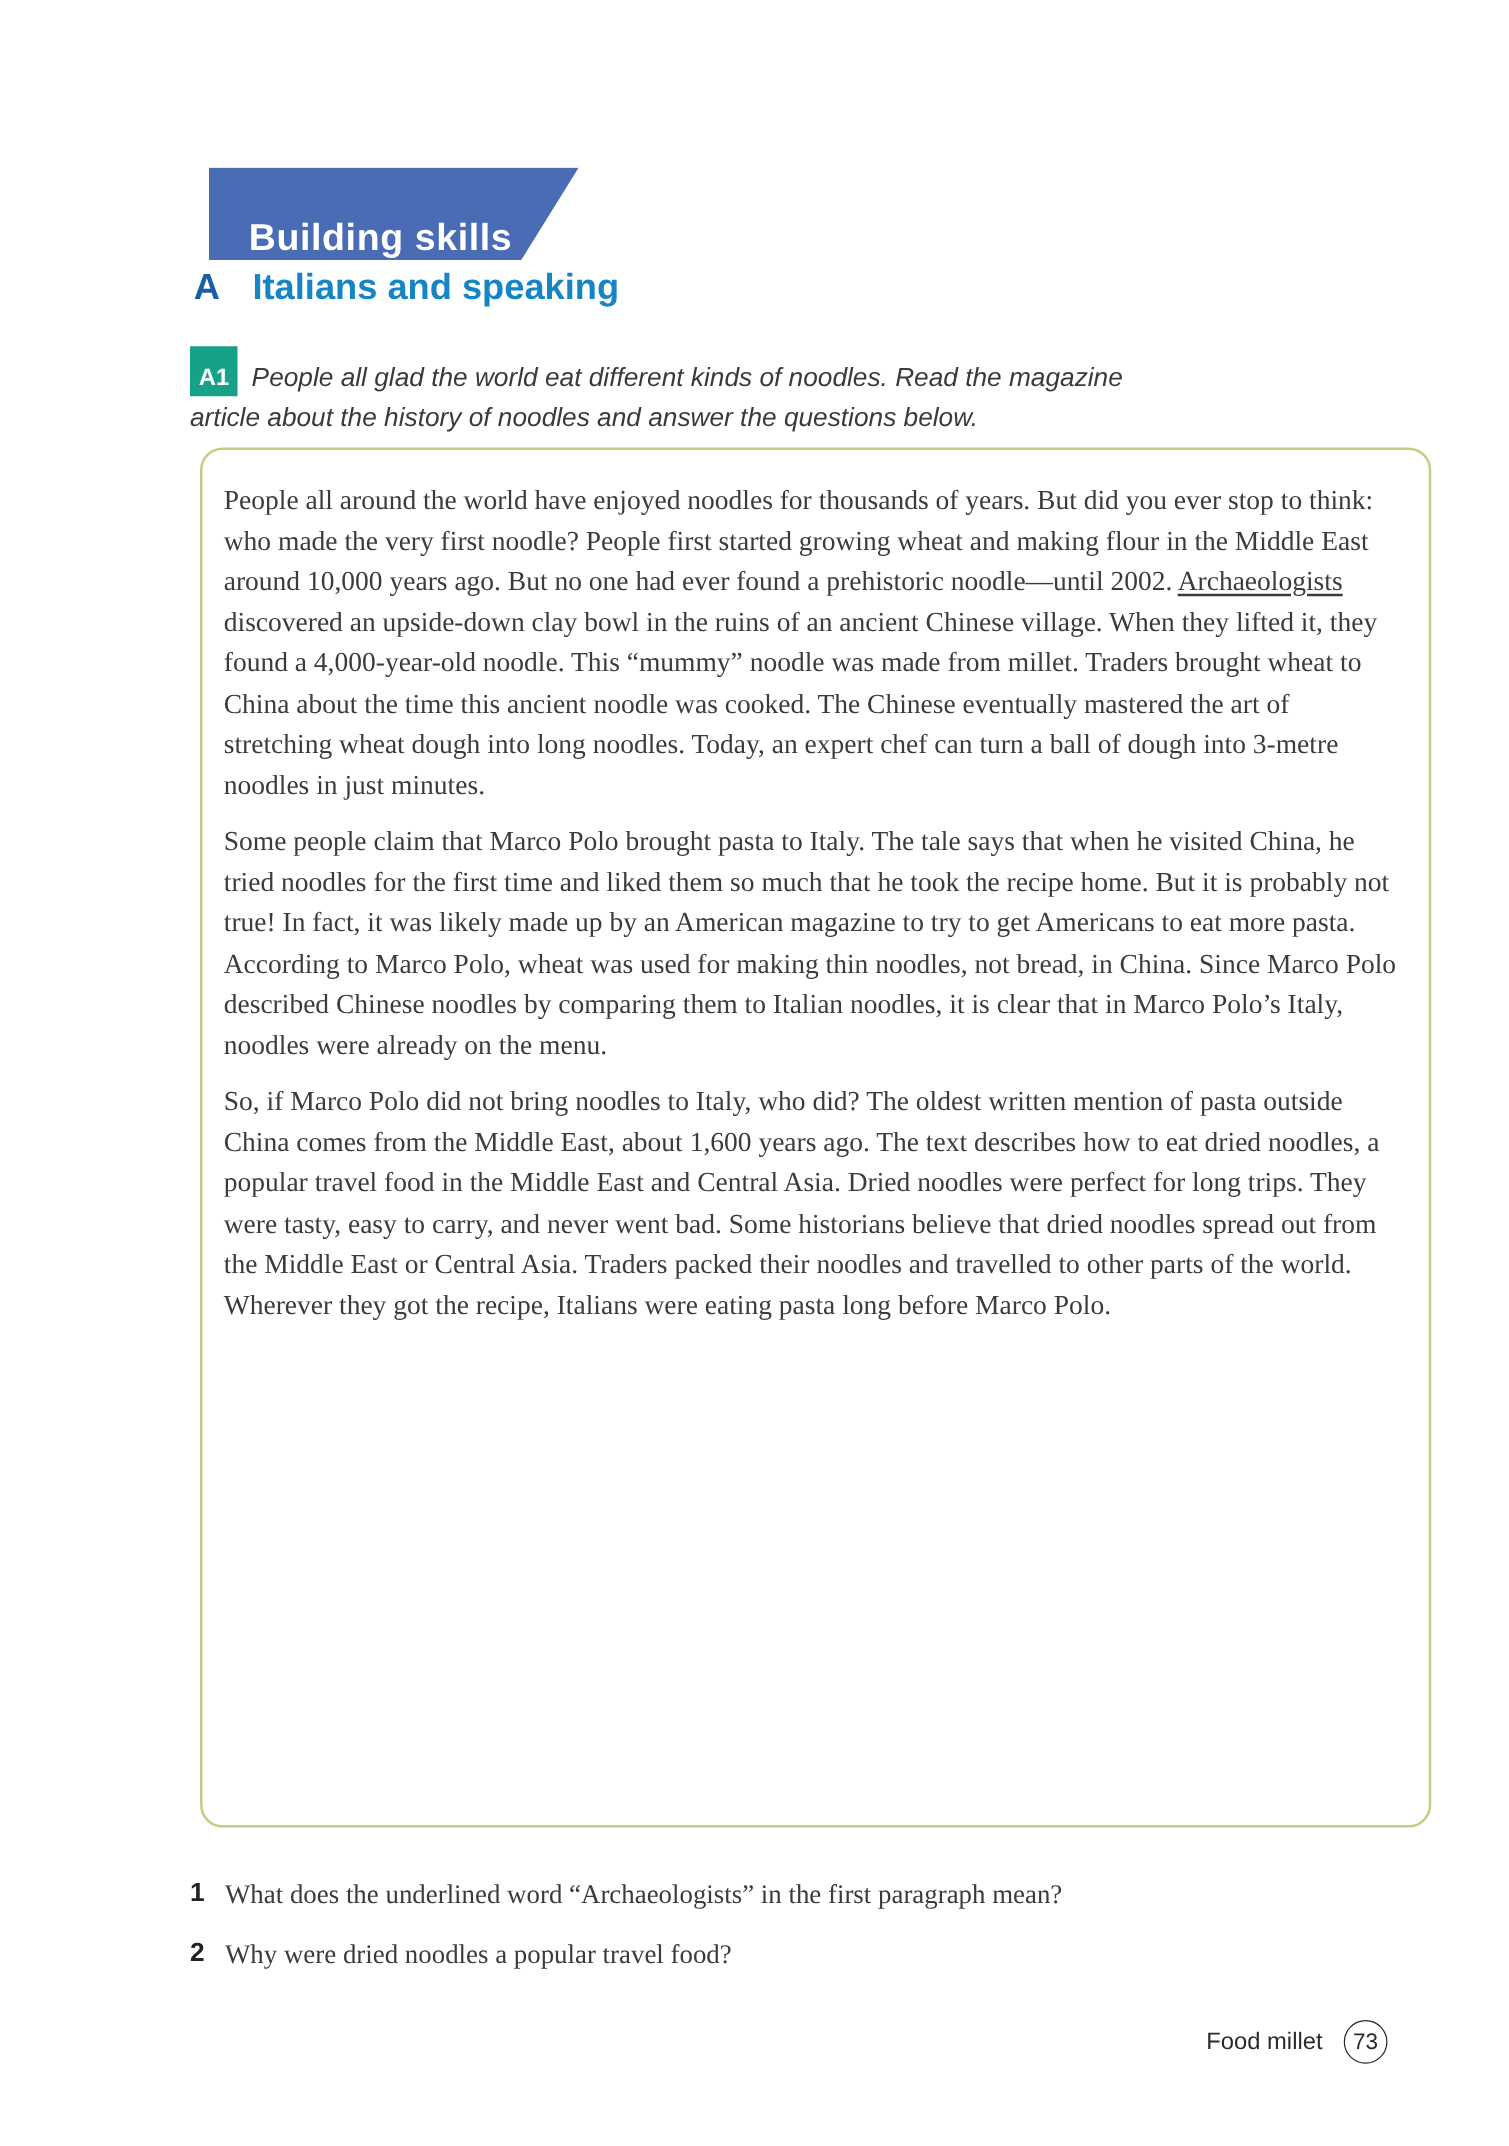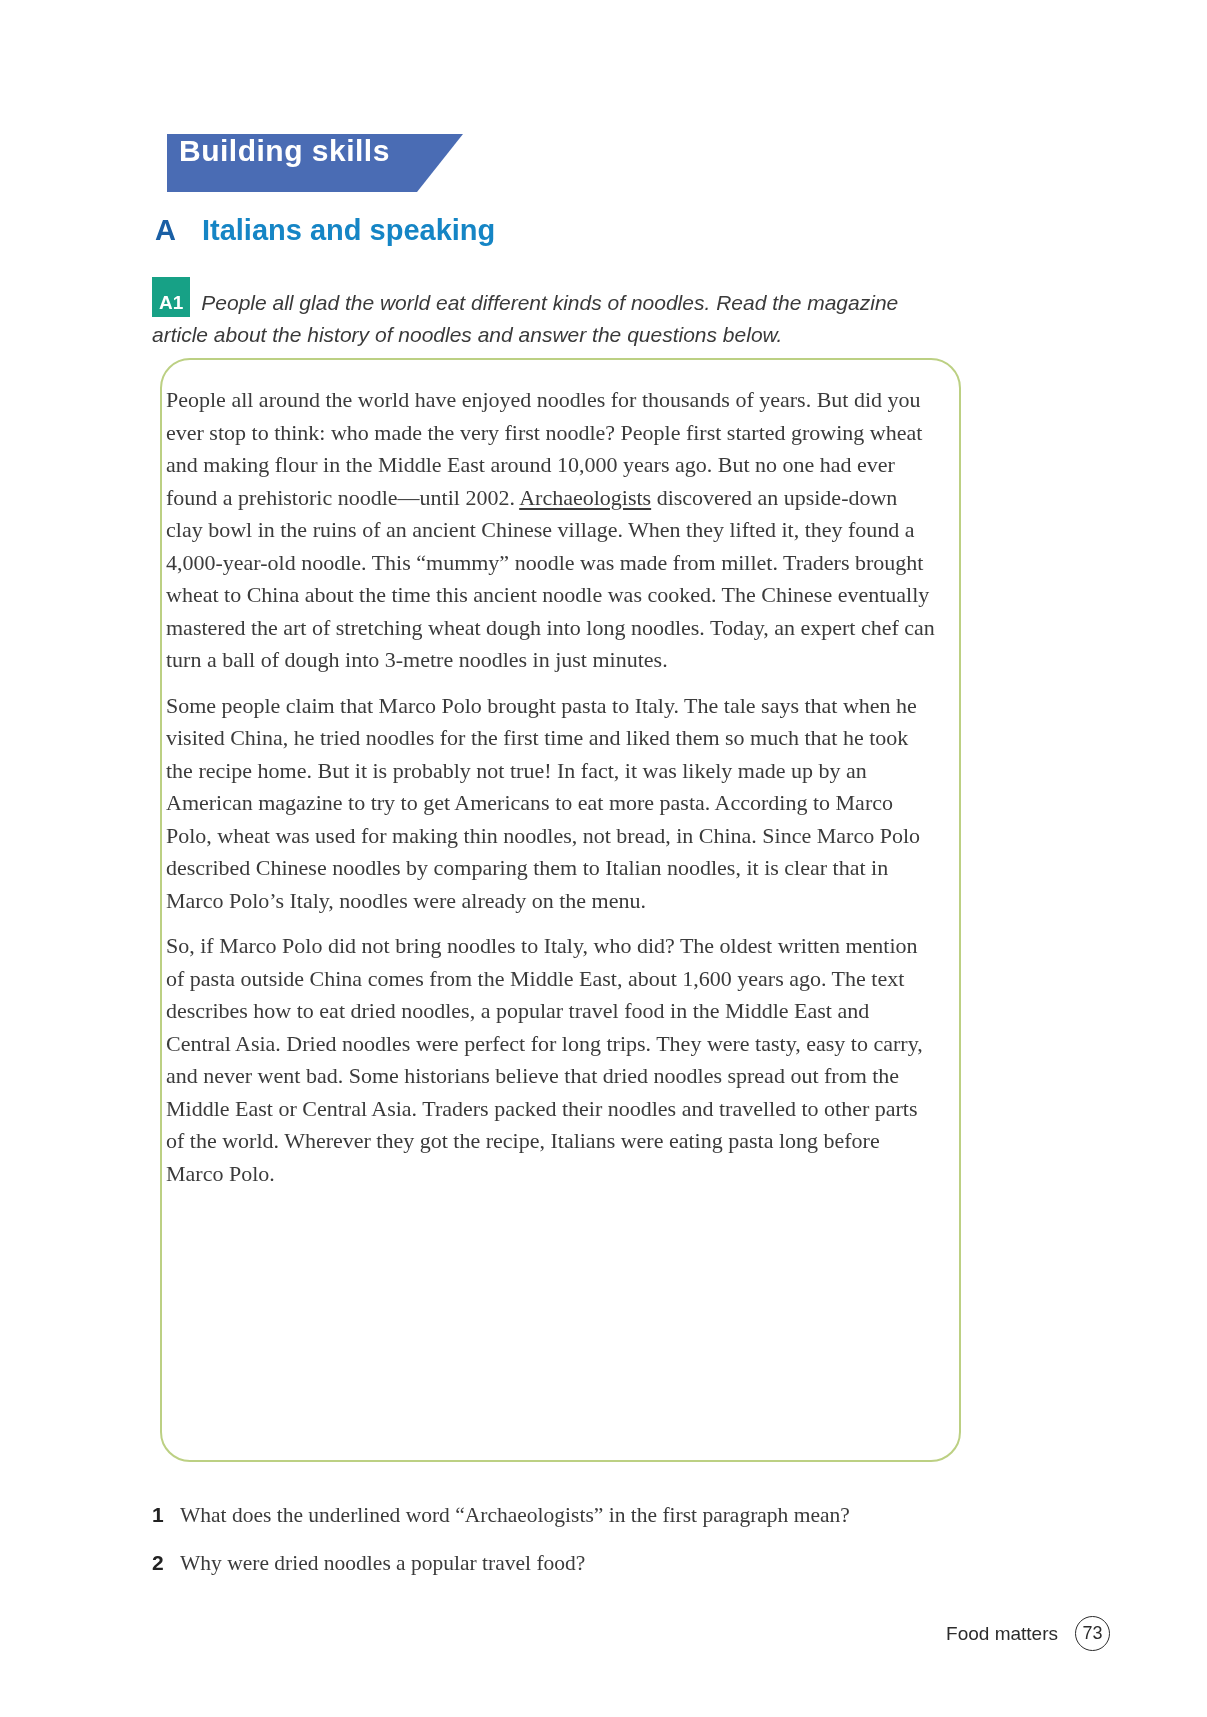--- a/index.html
+++ b/index.html
@@ -9,26 +9,26 @@
     height: 1717px;
     background: #ffffff;
     overflow: hidden;
     font-family: "Liberation Sans", sans-serif;
   }
 
   
   .banner {
     position: absolute;
     left: 167px; top: 134px;
-    width: 296px; height: 58px;
+    width: 296px; height: 74px;
     background: var(--banner-blue, #4a6cb4);
     clip-path: polygon(0 0, 100% 0, calc(100% - 46px) 100%, 0 100%);
-    display: flex; align-items: flex-start;
+    display: flex; align-items: flex-end;
     box-sizing: border-box;
-    padding-left: 12px;
+    padding-left: 32px;
   }
   .banner-label {
     color: #ffffff;
     font-weight: bold;
     font-size: 30px;
     letter-spacing: 0.5px;
   }
 
   
   .section-heading {
@@ -62,25 +62,25 @@
     line-height: 19px;
     padding: 16px 7px 5px 7px;
     margin-right: 11px;
     vertical-align: 1px;
   }
 
   
   .article-box {
     position: absolute;
     left: 160px; top: 358px;
-    width: 801px; height: 1104px;
+    width: 985px; height: 1104px;
     box-sizing: border-box;
     border: 2px solid var(--box-border-green, #bcd083);
-    border-radius: 30px;
-    padding: 24px 24px 0 4px;
+    border-radius: 18px;
+    padding: 24px 24px 0 17px;
     background: #ffffff;
     overflow: hidden;
   }
   .article-box p {
     margin: 0 0 13px 0;
     font-family: "Liberation Serif", serif;
     font-size: 22px;
     line-height: 32.5px;
     color: var(--text, #3b3b3b);
   }
@@ -160,17 +160,17 @@
         <span class="q-num">1</span>
         <span class="q-text">What does the underlined word “Archaeologists” in the first paragraph mean?</span>
       </div>
       <div class="q-row">
         <span class="q-num">2</span>
         <span class="q-text">Why were dried noodles a popular travel food?</span>
       </div>
     </div>
 
   <div class="footer">
-    <span class="footer-title">Food matters</span>
+    <span class="footer-title">Food millet</span>
     <span class="pagenum">73</span>
   </div>
 
 </div>
 
 </body></html>

